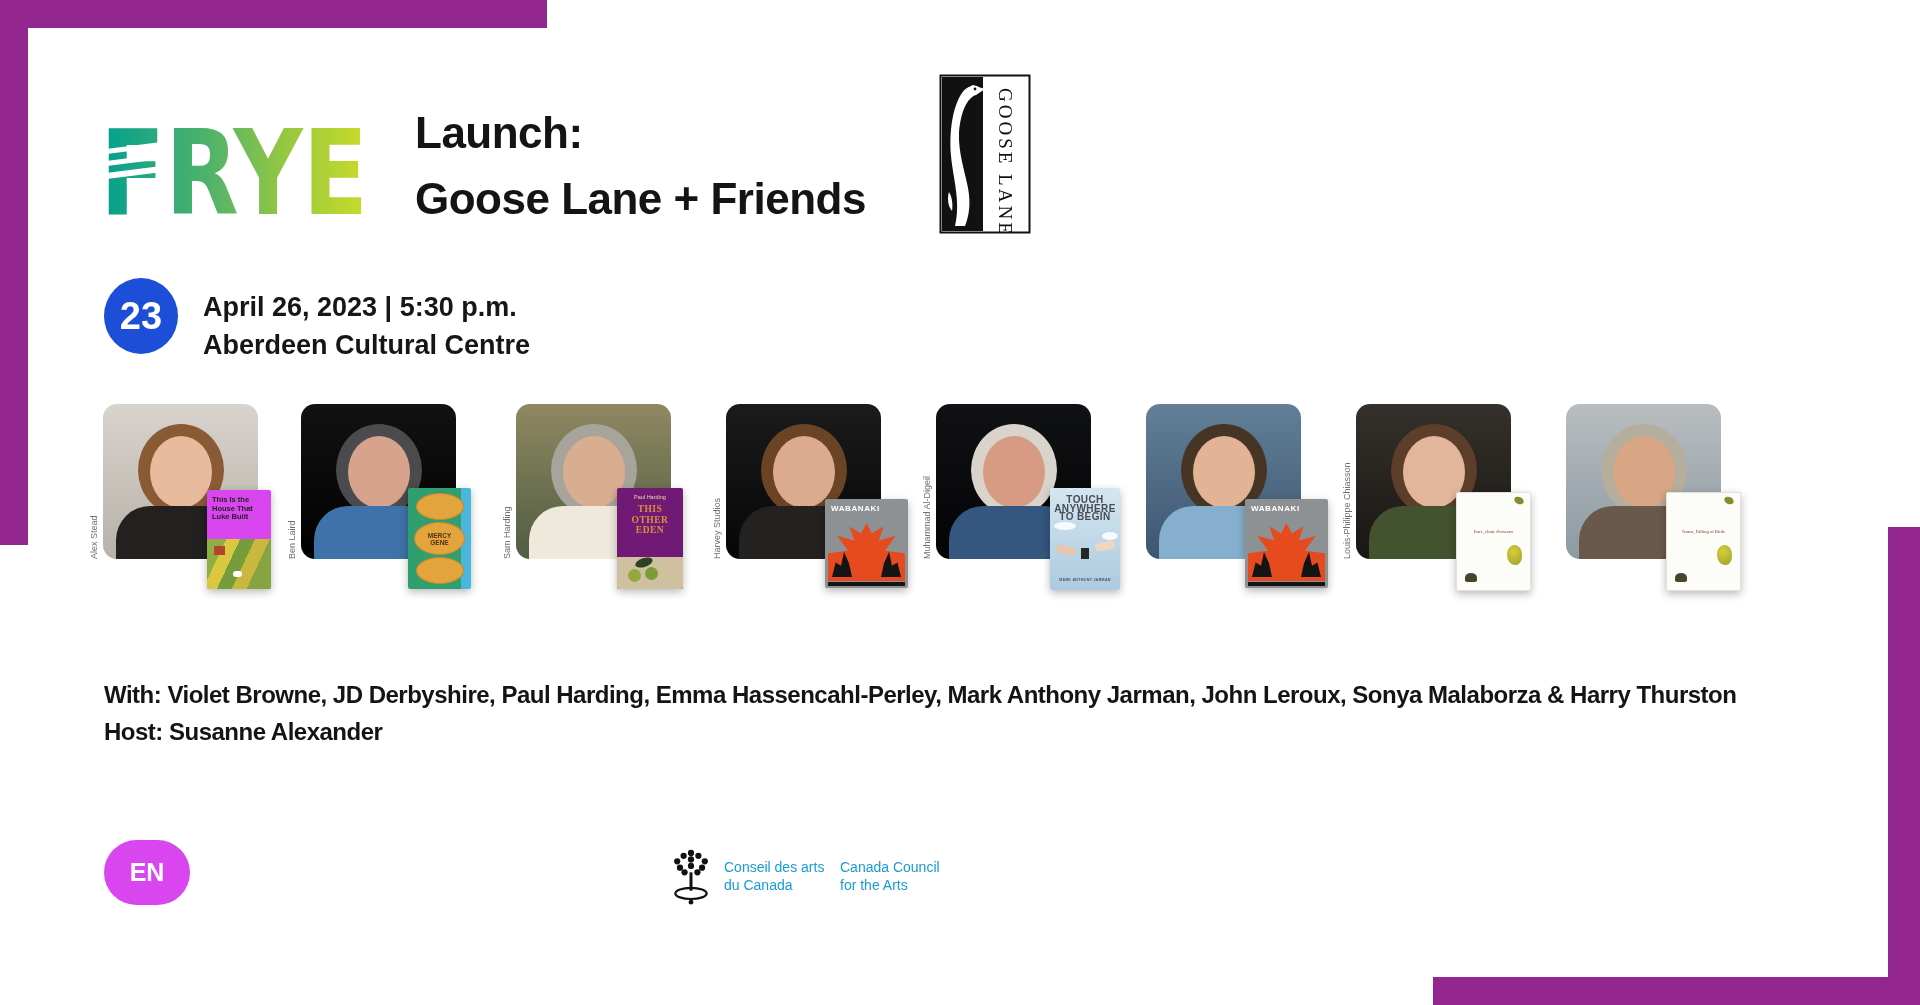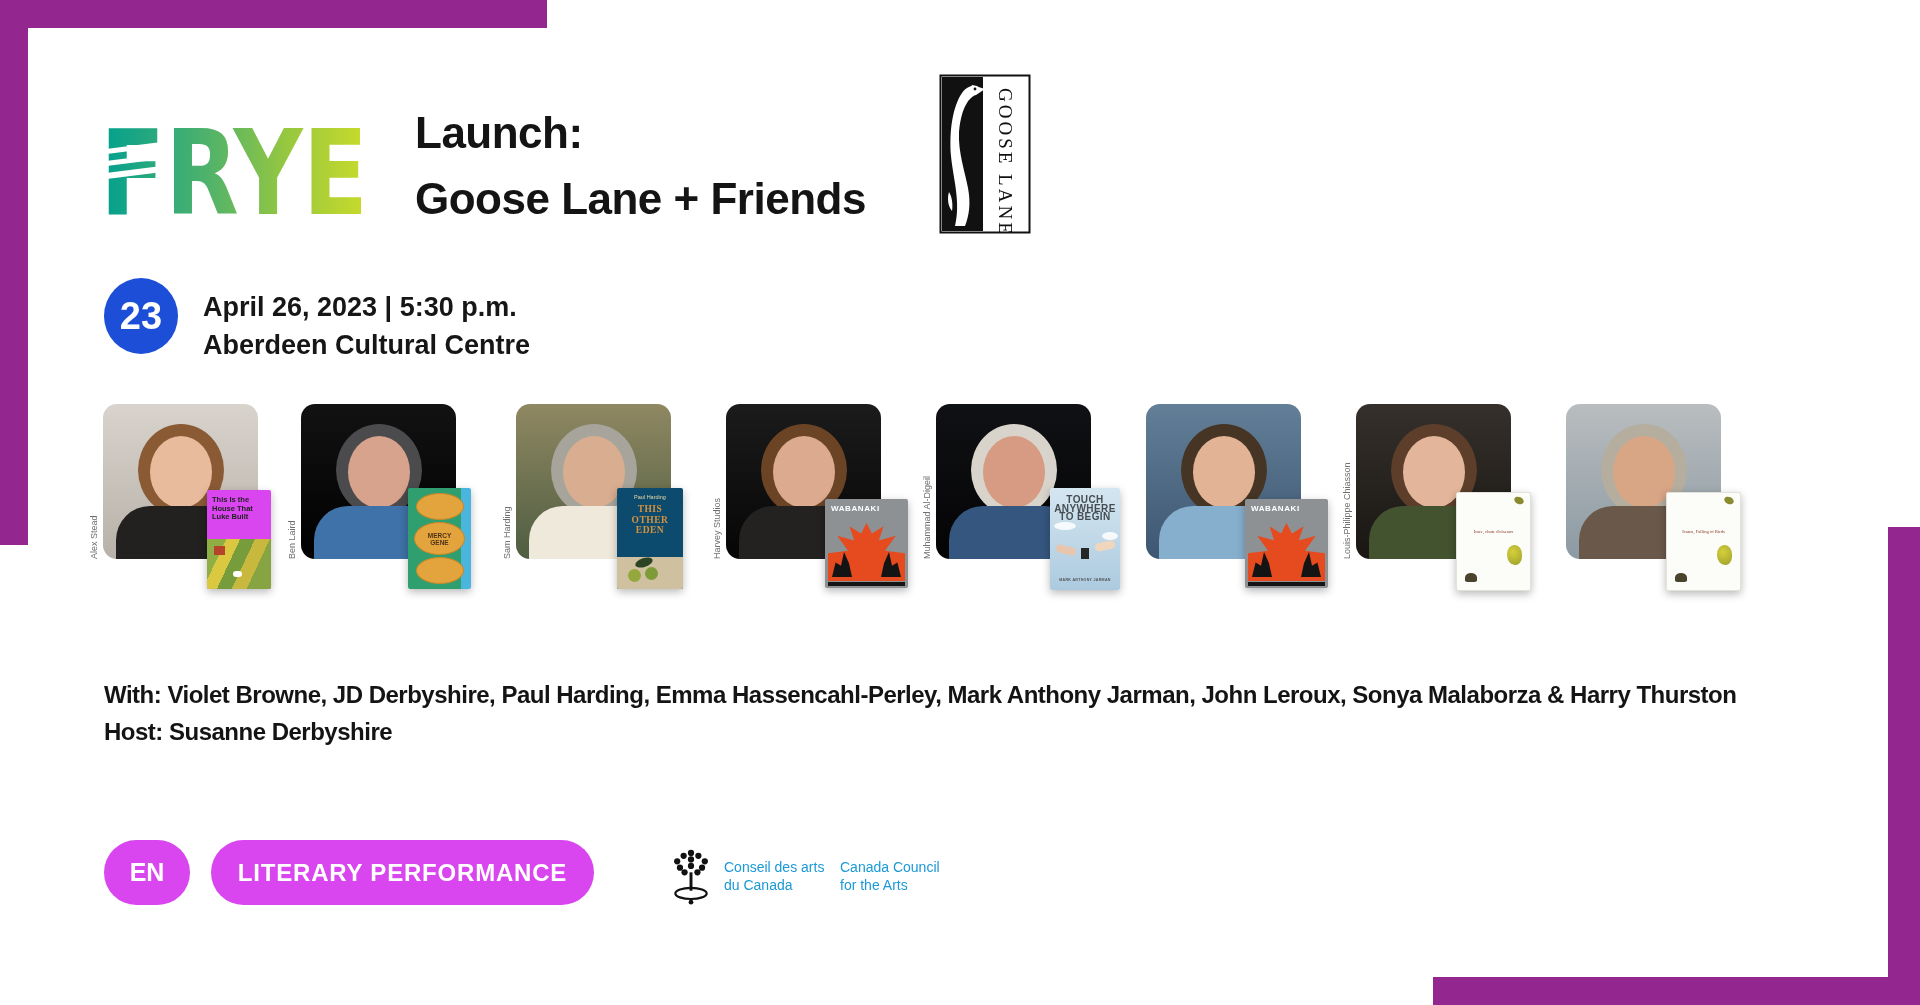--- a/index.html
+++ b/index.html
@@ -46,21 +46,21 @@
   .bk-barn{position:absolute;left:7px;top:7px;width:11px;height:9px;background:#b5442b;}
   .bk-cow{position:absolute;left:26px;bottom:12px;width:9px;height:6px;background:#fff;border-radius:3px;}
   
   .book--mercy{background:linear-gradient(90deg,#2f9f70 0 84%,#4ab5dd 84%);}
   .bk-blob{position:absolute;background:#e3a43e;border:1px solid #c9882a;border-radius:50%;}
   .bk-blob.b1{left:8px;top:5px;width:46px;height:25px;}
   .bk-blob.b2{left:6px;top:34px;width:49px;height:31px;display:flex;align-items:center;justify-content:center;}
   .bk-blob.b3{left:8px;top:69px;width:46px;height:25px;}
   .bk-mercy-title{font-size:6.5px;font-weight:bold;color:#4f3318;text-align:center;line-height:7px;width:34px;}
   
-  .book--eden{background:#0c4a6e;}
+  .book--eden{background:#701a75;}
   .bk-eden-author{font-size:5.5px;color:#e8d9a8;text-align:center;margin-top:6px;}
   .bk-eden-title{font-family:"Liberation Serif","DejaVu Serif",serif;font-size:9.5px;font-weight:bold;
                  color:#d7923d;text-align:center;line-height:10.5px;margin:4px auto 0;width:42px;letter-spacing:.5px;}
   .bk-eden-art{position:absolute;left:0;right:0;bottom:0;height:32px;background:#cfc0a0;}
   .bk-ap1{position:absolute;left:11px;top:12px;width:13px;height:13px;border-radius:50%;background:#95a83e;}
   .bk-ap2{position:absolute;left:28px;top:10px;width:13px;height:13px;border-radius:50%;background:#7e9b3a;}
   .bk-lf{position:absolute;left:18px;top:1px;width:18px;height:9px;border-radius:50%;background:#2c4423;transform:rotate(-18deg);}
   
   .book--wabanaki{background:#8e9194;}
   .bk-wab-title{font-size:8px;font-weight:800;color:#fff;letter-spacing:.6px;padding:5px 0 0 6px;}
@@ -278,28 +278,25 @@
           <div class="bk-bird-moth"></div>
       <div class="bk-birds-title">Icarus, Falling of Birds</div>
       <div class="bk-bird-main"></div>
       <div class="bk-bird-small"></div>
         </div>
       </div>
     </div>
 
   <div class="lineup">
     <div>With: Violet Browne, JD Derbyshire, Paul Harding, Emma Hassencahl-Perley, Mark Anthony Jarman, John Leroux, Sonya Malaborza &amp; Harry Thurston</div>
-    <div>Host: Susanne Derbyshire</div>
+    <div>Host: Susanne Alexander</div>
   </div>
 
   <div class="pill pill-en">
     <span>EN</span>
-  </div>
-  <div class="pill pill-cat">
-    <span>LITERARY PERFORMANCE</span>
   </div>
 
   <div class="cca">
     <svg viewBox="0 0 50 64" width="46" height="60">
       <g fill="#111111">
         <circle cx="25" cy="7" r="3.4"></circle>
           <circle cx="17" cy="10" r="3.4"></circle>
           <circle cx="33" cy="10" r="3.4"></circle>
         <circle cx="10" cy="16" r="3.4"></circle>
           <circle cx="25" cy="14" r="3.4"></circle>

